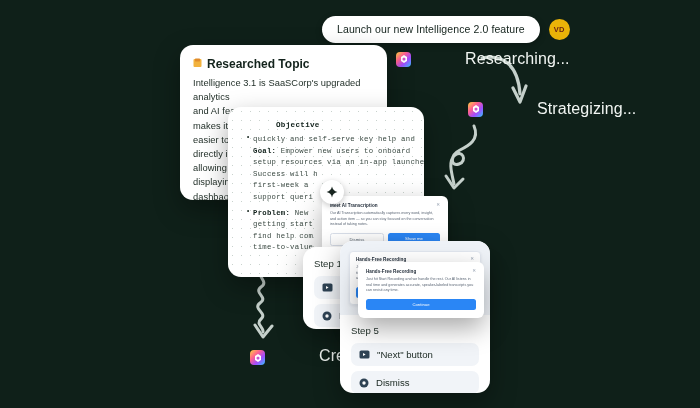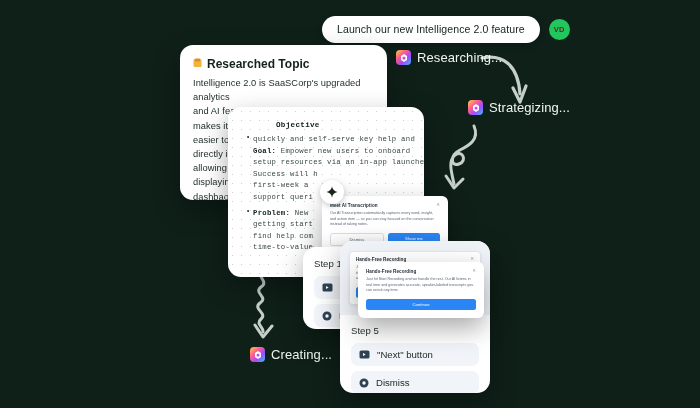--- a/index.html
+++ b/index.html
@@ -20,28 +20,28 @@
   .prompt-pill {
     background: #ffffff; color: #12211b;
     border-radius: 999px;
     padding: 7px 15px 8px;
     font-size: 10.5px; letter-spacing: .1px;
     white-space: nowrap;
     box-shadow: 0 2px 6px rgba(0,0,0,.28);
   }
   .avatar {
     width: 21px; height: 21px; border-radius: 50%;
-    background: #22c55e; color: #6d2414;
+    background: #eab308; color: #6d2414;
     font-size: 7.5px; font-weight: bold; letter-spacing: .3px;
     display: flex; align-items: center; justify-content: center;
   }
 
   
   .status { position: absolute; display: flex; align-items: center; gap: 6px; }
-  .status-label { color: #f1f5f2; font-size: 13px; letter-spacing: .1px; white-space: nowrap; }
+  .status-label { color: #f1f5f2; font-size: 16px; letter-spacing: .1px; white-space: nowrap; margin-left: 48px; }
   .glyph {
     width: 15px; height: 15px; border-radius: 4px;
     background: linear-gradient(135deg,#ffd23f 0%,#ff5f8f 35%,#a24bff 65%,#2fc5ff 100%);
     display: flex; align-items: center; justify-content: center;
     flex: none;
   }
   .glyph svg { display: block; }
   #status-researching { left: 396px; top: 50px; }
   #status-strategizing { left: 436px; top: 100px; padding-left: 32px; }
   #status-creating { left: 250px; top: 347px; align-items: flex-end; }
@@ -194,21 +194,21 @@
     <div class="rt-head">
       <span>
         <svg width="9" height="10" viewBox="0 0 9 10">
             <rect x="0.5" y="1" width="8" height="8" rx="1" fill="#f2b23e"></rect>
             <rect x="2" y="0.4" width="5" height="3" rx=".6" fill="#e08b2b"></rect>
           </svg>
       </span>
       <span>Researched Topic</span>
     </div>
     <div class="rt-body">
-      <div>Intelligence 2.0 is SaaSCorp's upgraded analytics</div>
+      <div>Intelligence 3.1 is SaaSCorp's upgraded analytics</div>
       <div>and AI feature for product managers. It makes it</div>
       <div>easier to view</div>
       <div>directly in th</div>
       <div>allowing us</div>
       <div>displaying p</div>
       <div>dashbaord.</div>
     </div>
 
   </div>
 

